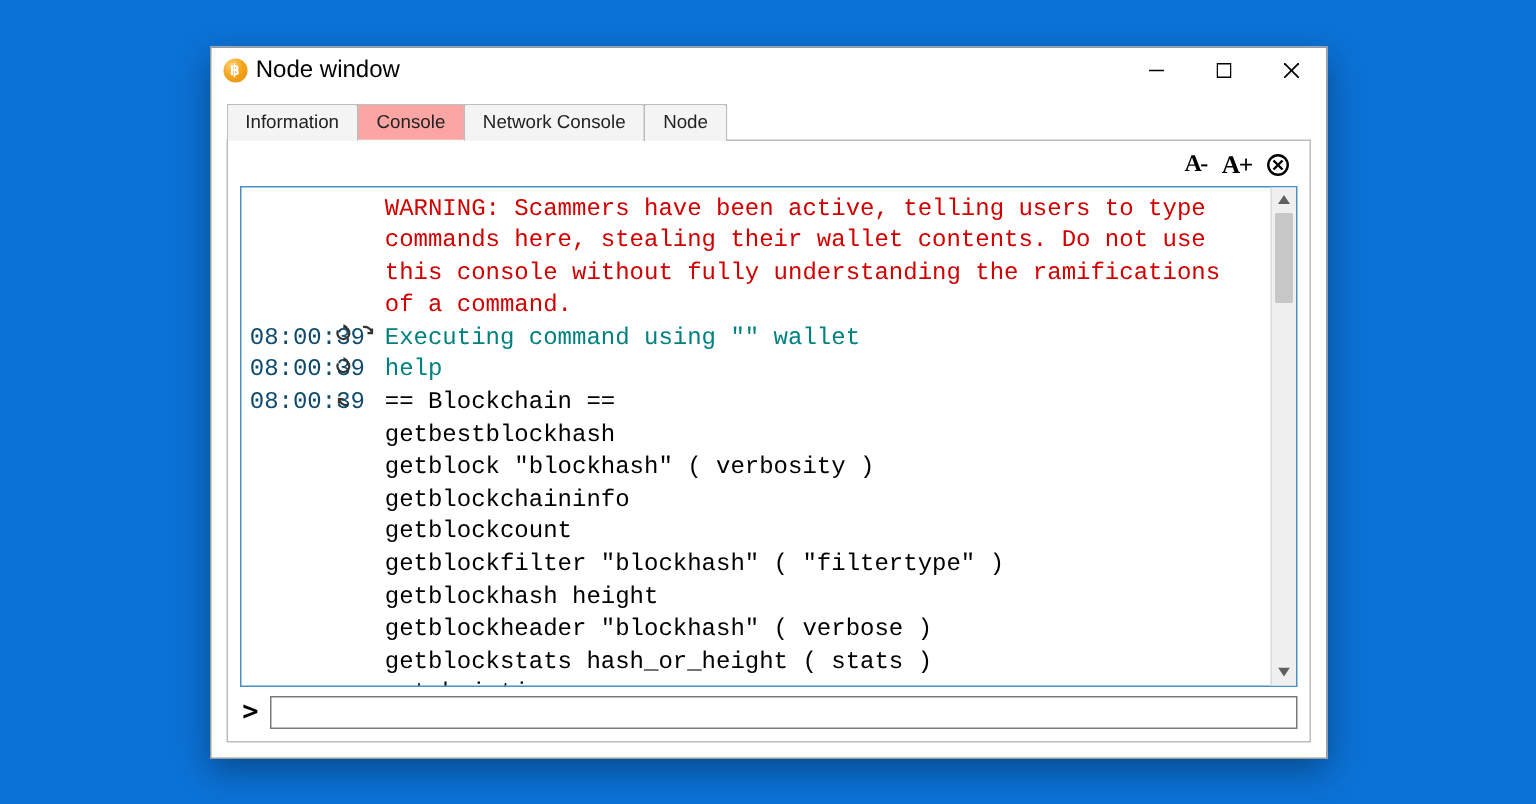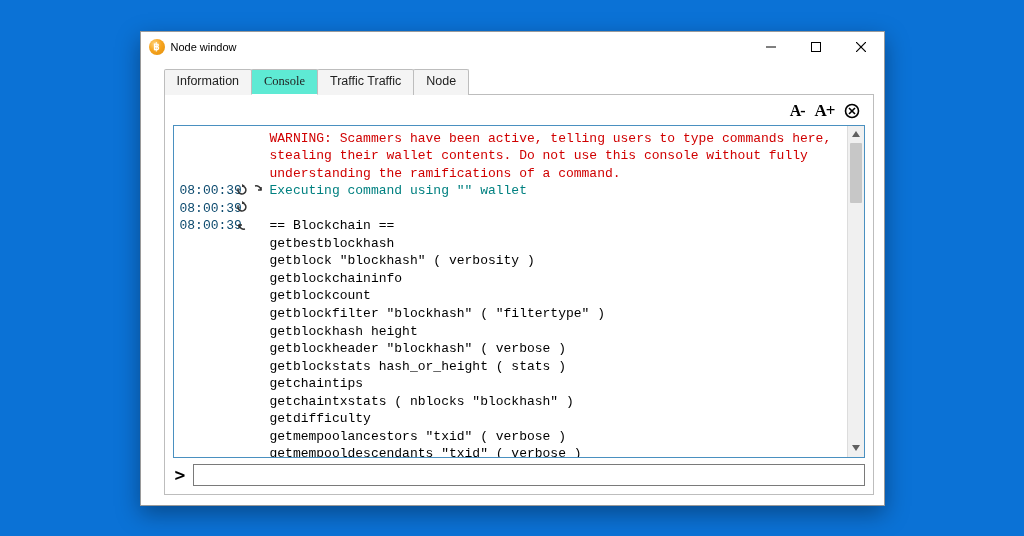--- a/index.html
+++ b/index.html
@@ -29,59 +29,57 @@
     padding-left: 8px;
   }
   .app-icon {
     width: 16px; height: 16px;
     border-radius: 50%;
     background: radial-gradient(circle at 35% 30%, #ffd27a 0%, #f7a41e 45%, #e08e0a 100%);
     display: inline-flex; align-items:center; justify-content:center;
     color:#fff; font-size:10px; font-weight:bold;
     margin-right: 6px;
   }
-  .title-text { font-size: 11px; color: #000; }
+  .title-text { font-size: 16px; color: #000; }
   .winbtns { margin-left: auto; display: flex; }
   .winbtn {
     width: 45px; height: 30px;
     display:flex; align-items:center; justify-content:center;
     font-family: "Segoe UI Symbol","Segoe UI",sans-serif;
     font-size: 11px; color:#000; background:transparent;
   }
   .winbtn svg { display:block; }
 
   .body {
     flex: 1;
     padding: 6px 10px 10px 10px;
     display:flex; flex-direction:column;
     min-height:0;
-    margin-left:13px;
   }
   .tabs {
     display:flex;
     gap:0;
     font-size: 12.5px;
     color:#222;
   }
   .tab {
     padding: 4px 12px 5px 12px;
     border: 1px solid #bdbdbd;
     border-bottom: none;
     background:#f4f4f4;
     margin-right:-1px;
     border-top-left-radius:2px;
     border-top-right-radius:2px;
     position:relative;
     top:1px;
   }
   .tab.active {
-    background:#5eead4;
+    background:#fca5a5;
     border-bottom:1px solid #fff;
     z-index:2;
-    font-family:Liberation Serif, serif;
   }
   .tabpanel {
     flex:1;
     border:1px solid #bdbdbd;
     background:#fff;
     display:flex; flex-direction:column;
     min-height:0;
     padding: 6px 8px 8px 8px;
   }
   .toolbar {
@@ -134,21 +132,21 @@
   .sb-thumb {
     position:absolute; left:2px; right:2px; top:0; height:60px;
     background:#c7c7c7;
     border-radius:1px;
   }
 
   .row {
     display:flex;
     align-items:flex-start;
     font-family: "Consolas","Courier New",monospace;
-    font-size:13px;
+    font-size:16px;
     line-height:1.35;
     color:#000;
   }
   .col-time {
     width:58px;
     padding-left:2px;
     color:#0c4a6e;
     flex-shrink:0;
   }
   .col-icon {
@@ -213,21 +211,21 @@
             <line x1="10" y1="0" x2="0" y2="10" stroke="#000" stroke-width="1.2"></line>
           </svg>
       </div>
     </div>
   </div>
 
   <div class="body">
     <div class="tabs">
       <div class="tab"><span>Information</span></div>
       <div class="tab active"><span>Console</span></div>
-      <div class="tab"><span>Traffic Traffic</span></div>
+      <div class="tab"><span>Network Console</span></div>
       <div class="tab"><span>Node</span></div>
     </div>
 
     <div class="tabpanel">
       <div class="toolbar">
         <span class="toolbtn small">A-</span>
         <span class="toolbtn">A+</span>
         <span class="clearbtn">
           <svg width="16" height="16">
             <circle cx="8" cy="8" r="6.5" fill="none" stroke="#000" stroke-width="1.6"></circle>
@@ -268,20 +266,21 @@
           <div class="row">
             <div class="col-time">08:00:39</div>
             <div class="col-icon">
               <span class="micon">
                 <svg width="12" height="12" viewBox="0 0 12 12">
                     <path d="M6 2 A4 4 0 1 1 2.3 4.3" fill="none" stroke="#333" stroke-width="1.5"></path>
                     <polyline points="6,0 6,3 9,2" fill="#333"></polyline>
                   </svg>
               </span>
             </div>
+            <div class="col-text cmd">help</div>
           </div>
 
           <div class="row">
             <div class="col-time">08:00:39</div>
             <div class="col-icon">
               <span class="micon">
                 <svg width="12" height="12" viewBox="0 0 12 12">
                     <path d="M9 10 A5 5 0 0 1 3 6" fill="none" stroke="#333" stroke-width="1.5"></path>
                     <polyline points="3,9 3,6 6,6" fill="none" stroke="#333" stroke-width="1.5"></polyline>
                   </svg>

